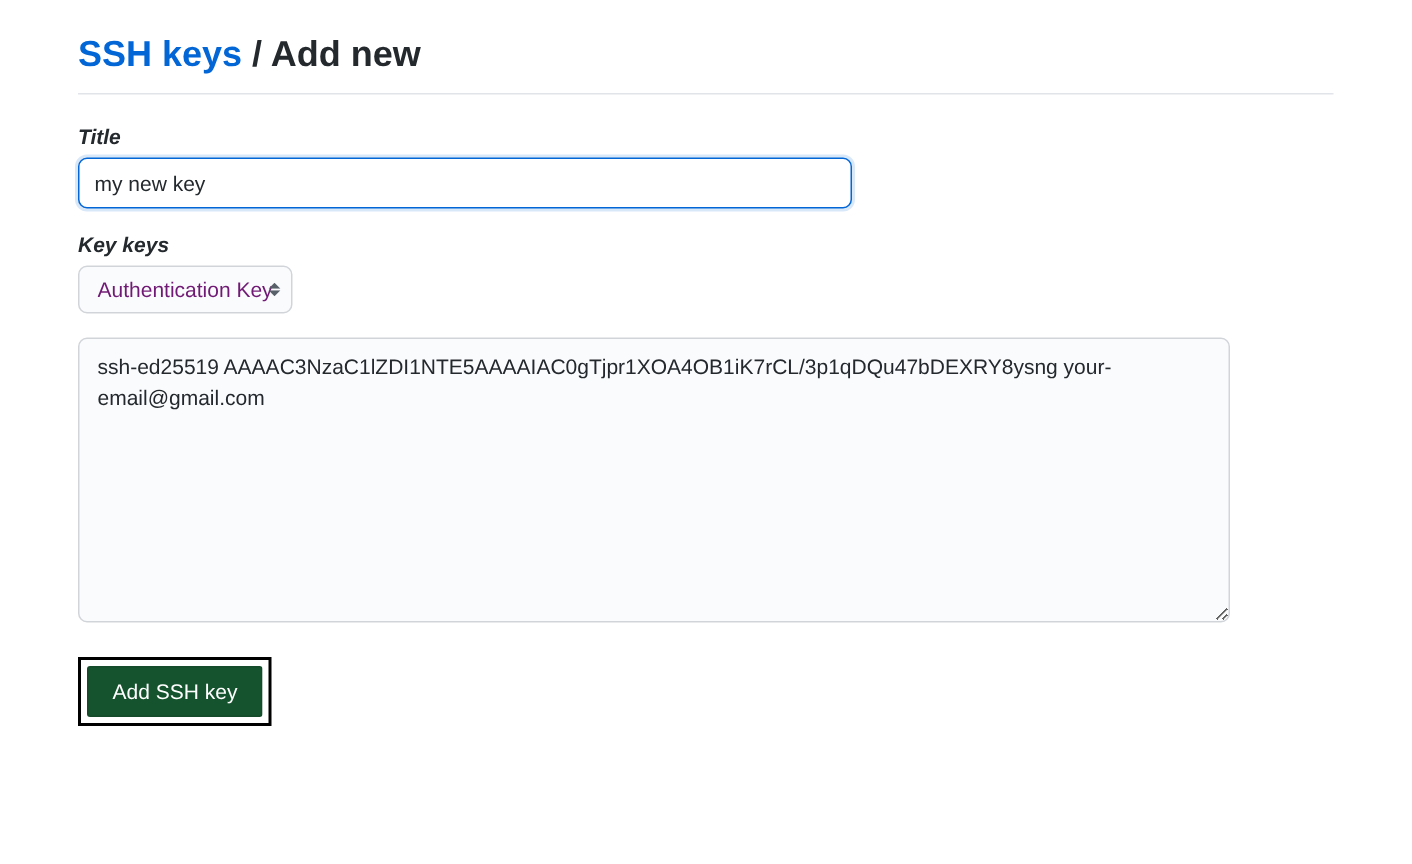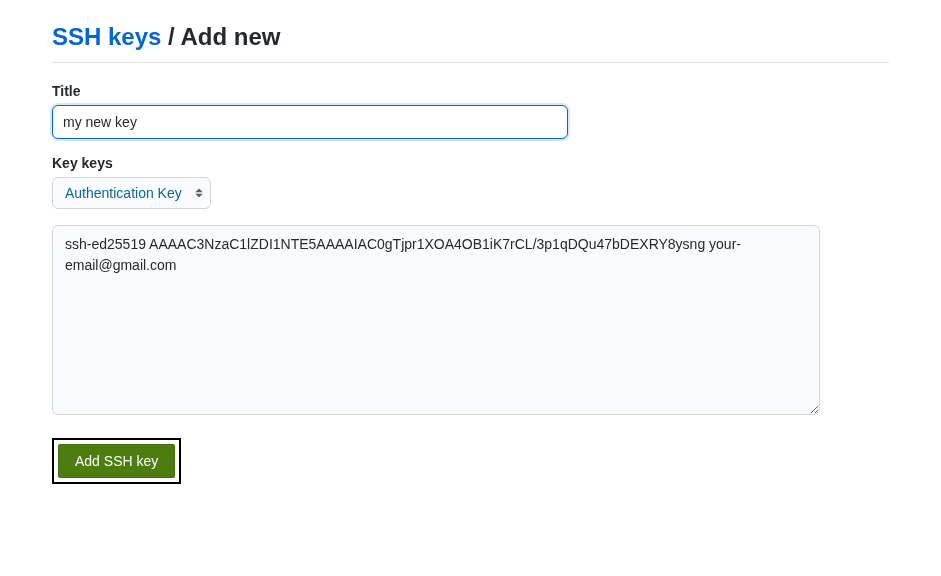--- a/index.html
+++ b/index.html
@@ -36,20 +36,21 @@
     }
     .form-group {
       margin-bottom: 16px;
     }
     .form-label {
       display: block;
       font-weight: 600;
       font-size: 14px;
       margin-bottom: 6px;
       color: #24292e;
+      font-style: italic;
     }
     .title-input {
       width: 516px;
       padding: 6px 10px;
       font-size: 14px;
       line-height: 20px;
       color: #24292e;
       background-color: #ffffff;
       border: 1px solid #0366d6;
       border-radius: 6px;
@@ -57,24 +58,24 @@
       box-shadow: 0 0 0 2px rgba(3,102,214,0.15);
     }
     .key-type-select-wrapper {
       position: relative;
       display: inline-block;
     }
     .key-type-select {
       appearance: none;
       -webkit-appearance: none;
       -moz-appearance: none;
-      padding: 5px 28px 5px 12px;
+      padding: 5px 12px 5px 12px;
       font-size: 14px;
       line-height: 20px;
-      color: #0369a1;
+      color: #701a75;
       background-color: #fafbfc;
       border: 1px solid #d1d5da;
       border-radius: 6px;
       cursor: pointer;
     }
     .select-caret {
       position: absolute;
       right: 8px;
       top: 50%;
       transform: translateY(-50%);
@@ -100,21 +101,21 @@
       resize: both;
       font-family: -apple-system, BlinkMacSystemFont, "Segoe UI", Helvetica, Arial, sans-serif;
     }
     .submit-wrapper {
       display: inline-block;
       border: 2px solid #000000;
       padding: 4px;
       margin-top: 4px;
     }
     .submit-button {
-      background-color: #4d7c0f;
+      background-color: #14532d;
       color: #ffffff;
       border: 1px solid rgba(27,31,35,0.15);
       border-radius: 2px;
       padding: 6px 16px;
       font-size: 14px;
       font-weight: 500;
       cursor: pointer;
       line-height: 20px;
     }
   </style>

